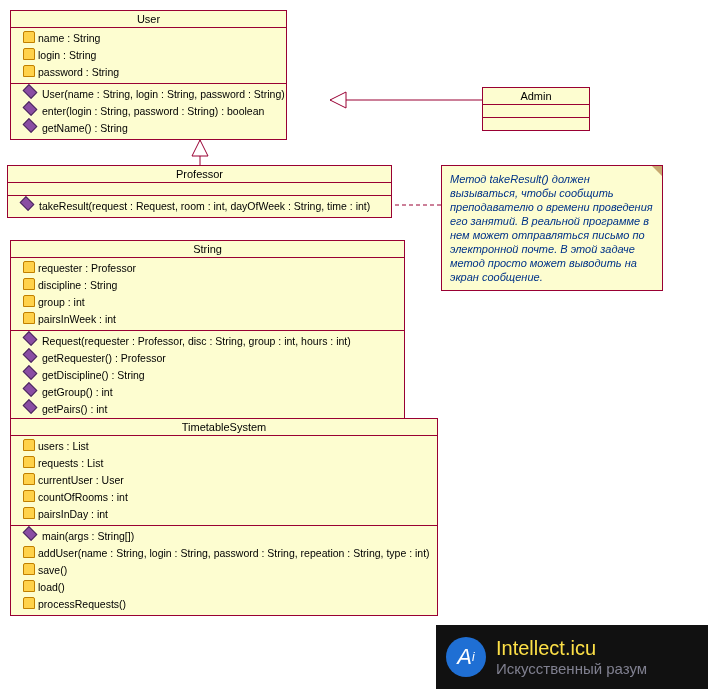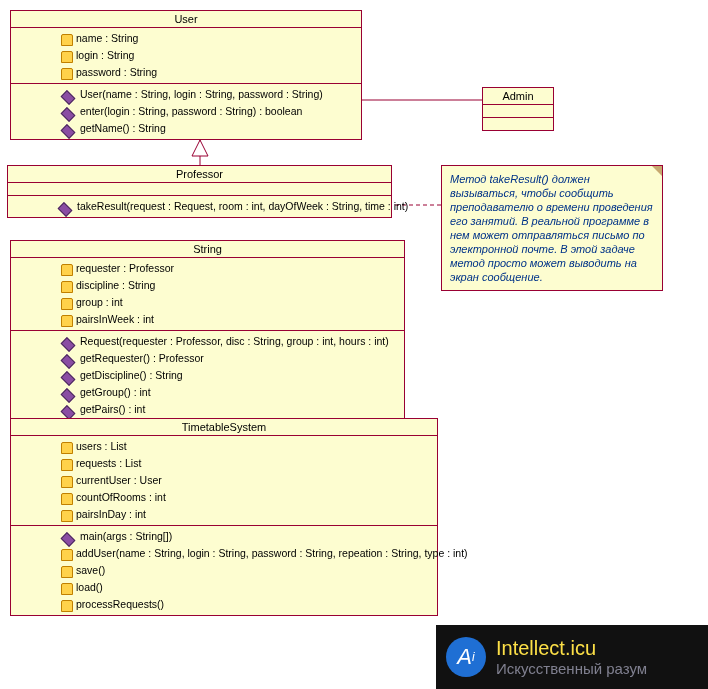--- a/index.html
+++ b/index.html
@@ -26,25 +26,24 @@
     padding: 2px 4px;
     font-size: 11px;
   }
   .class-section {
     border-bottom: 1px solid #990033;
     padding: 2px 0;
   }
   .class-section:last-child { border-bottom: none; }
   .member {
     display: flex;
-    align-items: flex-end;
-    padding: 1px 6px;
+    align-items: flex-start;
+    padding: 1px 12px;
     line-height: 15px;
     white-space: nowrap;
-    margin-left: 44px;
   }
   .icon {
     width: 12px;
     height: 12px;
     flex: 0 0 12px;
     margin-right: 3px;
     display: inline-block;
     box-sizing: border-box;
   }
   
@@ -125,21 +124,21 @@
 
   <line x1="330" y1="100" x2="482" y2="100" stroke="#990033" stroke-width="1"></line>
   <polygon points="330,100 346,92 346,108" fill="#fff" stroke="#990033"></polygon>
 
   <line x1="200" y1="140" x2="200" y2="165" stroke="#990033" stroke-width="1"></line>
   <polygon points="200,140 192,156 208,156" fill="#fff" stroke="#990033"></polygon>
 
   <line x1="395" y1="205" x2="441" y2="205" stroke="#990033" stroke-width="1" stroke-dasharray="4,3"></line>
 </svg>
 
-<div class="class-box" style="left:10px; top:10px; width:352px;">
+<div class="class-box" style="left:10px; top:10px; width:277px;">
   <div class="class-title">User</div>
   <div class="class-section">
     <div class="member">
         <span class="icon attr"></span>
         <span>name : String</span>
       </div>
     <div class="member">
         <span class="icon attr"></span>
         <span>login : String</span>
       </div>
@@ -157,21 +156,21 @@
         <span class="icon op"></span>
         <span>enter(login : String, password : String) : boolean</span>
       </div>
     <div class="member">
         <span class="icon op"></span>
         <span>getName() : String</span>
       </div>
   </div>
 </div>
 
-<div class="class-box" style="left:482px; top:87px; width:72px;">
+<div class="class-box" style="left:482px; top:87px; width:108px;">
   <div class="class-title">Admin</div>
   <div class="class-section" style="height:8px;"></div>
   <div class="class-section" style="height:8px;"></div>
 </div>
 
 <div class="class-box" style="left:7px; top:165px; width:385px;">
   <div class="class-title">Professor</div>
   <div class="class-section" style="height:8px;"></div>
   <div class="class-section">
     <div class="member">

